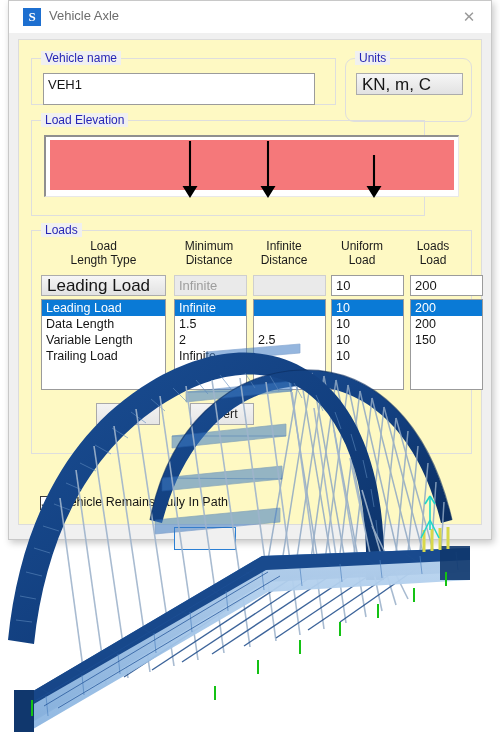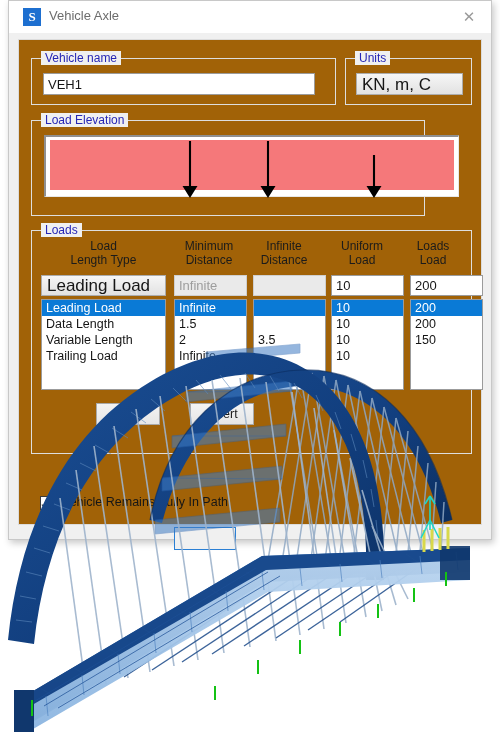--- a/index.html
+++ b/index.html
@@ -14,21 +14,21 @@
   #titlebar{height:32px;background:#ffffff;position:relative;}
   #appicon{position:absolute;left:14px;top:7px;width:18px;height:18px;
            background:#1d6fd0;color:#fff;font-size:13px;font-weight:bold;
            line-height:18px;text-align:center;font-family:"Liberation Serif",serif;}
   #wtitle{position:absolute;left:40px;top:7px;font-size:13px;color:#6d6d6d;}
   #closebtn{position:absolute;right:0;top:0;width:44px;height:32px;
             color:#9a9a9a;font-size:15px;line-height:32px;text-align:center;cursor:pointer;}
 
   #client{position:absolute;left:0;top:32px;right:0;bottom:0;background:#f0f0f0;}
   #panel{position:absolute;left:9px;top:6px;width:464px;height:486px;
-         background:#a16207;border:1px solid #dcdcdc;box-sizing:border-box;}
+         background:#fef9c3;border:1px solid #dcdcdc;box-sizing:border-box;}
 
   
   .grp{position:absolute;border:1px solid #dedede;box-sizing:border-box;background:transparent;}
   .grp>.cap{position:absolute;top:-8px;left:9px;padding:0 4px;background:#f0f0f0;
             font-size:12px;color:#2626b5;white-space:nowrap;}
 
   
   .txt{box-sizing:border-box;background:#ffffff;border:1px solid #9b9b9b;
        font-size:13px;color:#161616;padding:1px 4px;line-height:17px;overflow:hidden;white-space:nowrap;}
   .txt.dis{background:#eaeaea;border:1px solid #cfcfcf;color:#9d9d9d;}
@@ -83,24 +83,24 @@
     <div id="appicon">S</div>
     <div id="wtitle">Vehicle Axle</div>
     <div id="closebtn">✕</div>
   </div>
 
   <div id="client">
     <div id="panel">
 
       <div class="grp" style="left:12px;top:18px;width:305px;height:47px;">
         <span class="cap">Vehicle name</span>
-        <div class="txt" style="position:absolute;left:11px;top:14px;width:272px;height:22px;line-height:19px;">VEH1</div>
+        <div class="txt" style="position:absolute;left:11px;top:14px;width:272px;height:32px;line-height:19px;">VEH1</div>
       </div>
 
-      <div class="grp" style="left:326px;top:18px;width:127px;height:47px;">
+      <div class="grp" style="left:326px;top:18px;width:127px;height:64px;border-radius:9px;">
         <span class="cap">Units</span>
         <div class="combo" style="position:absolute;left:10px;top:14px;width:107px;height:22px;line-height:19px;">KN, m, C</div>
       </div>
 
       <div class="grp" style="left:12px;top:80px;width:394px;height:96px;">
         <span class="cap">Load Elevation</span>
         <div id="elevbox">
           <div class="redbar"></div>
           <svg width="415" height="62" viewBox="0 0 415 62" style="position:absolute;left:0;top:0;">
             <g stroke="#000000" stroke-width="2.1" fill="#000000">
@@ -153,21 +153,21 @@
           </div>
         <div class="lst" style="left:142px;top:68px;width:73px;height:91px;" id="col1">
             <div class="row sel">Infinite</div>
             <div class="row">1.5</div>
             <div class="row">2</div>
             <div class="row">Infinite</div>
           </div>
         <div class="lst" style="left:221px;top:68px;width:73px;height:91px;" id="col2">
             <div class="row sel">&nbsp;</div>
             <div class="row">&nbsp;</div>
-            <div class="row">3.5</div>
+            <div class="row">2.5</div>
             <div class="row">&nbsp;</div>
           </div>
         <div class="lst" style="left:299px;top:68px;width:73px;height:91px;" id="col3">
             <div class="row sel">10</div>
             <div class="row">10</div>
             <div class="row">10</div>
             <div class="row">10</div>
           </div>
         <div class="lst" style="left:378px;top:68px;width:73px;height:91px;" id="col4">
             <div class="row sel">200</div>

